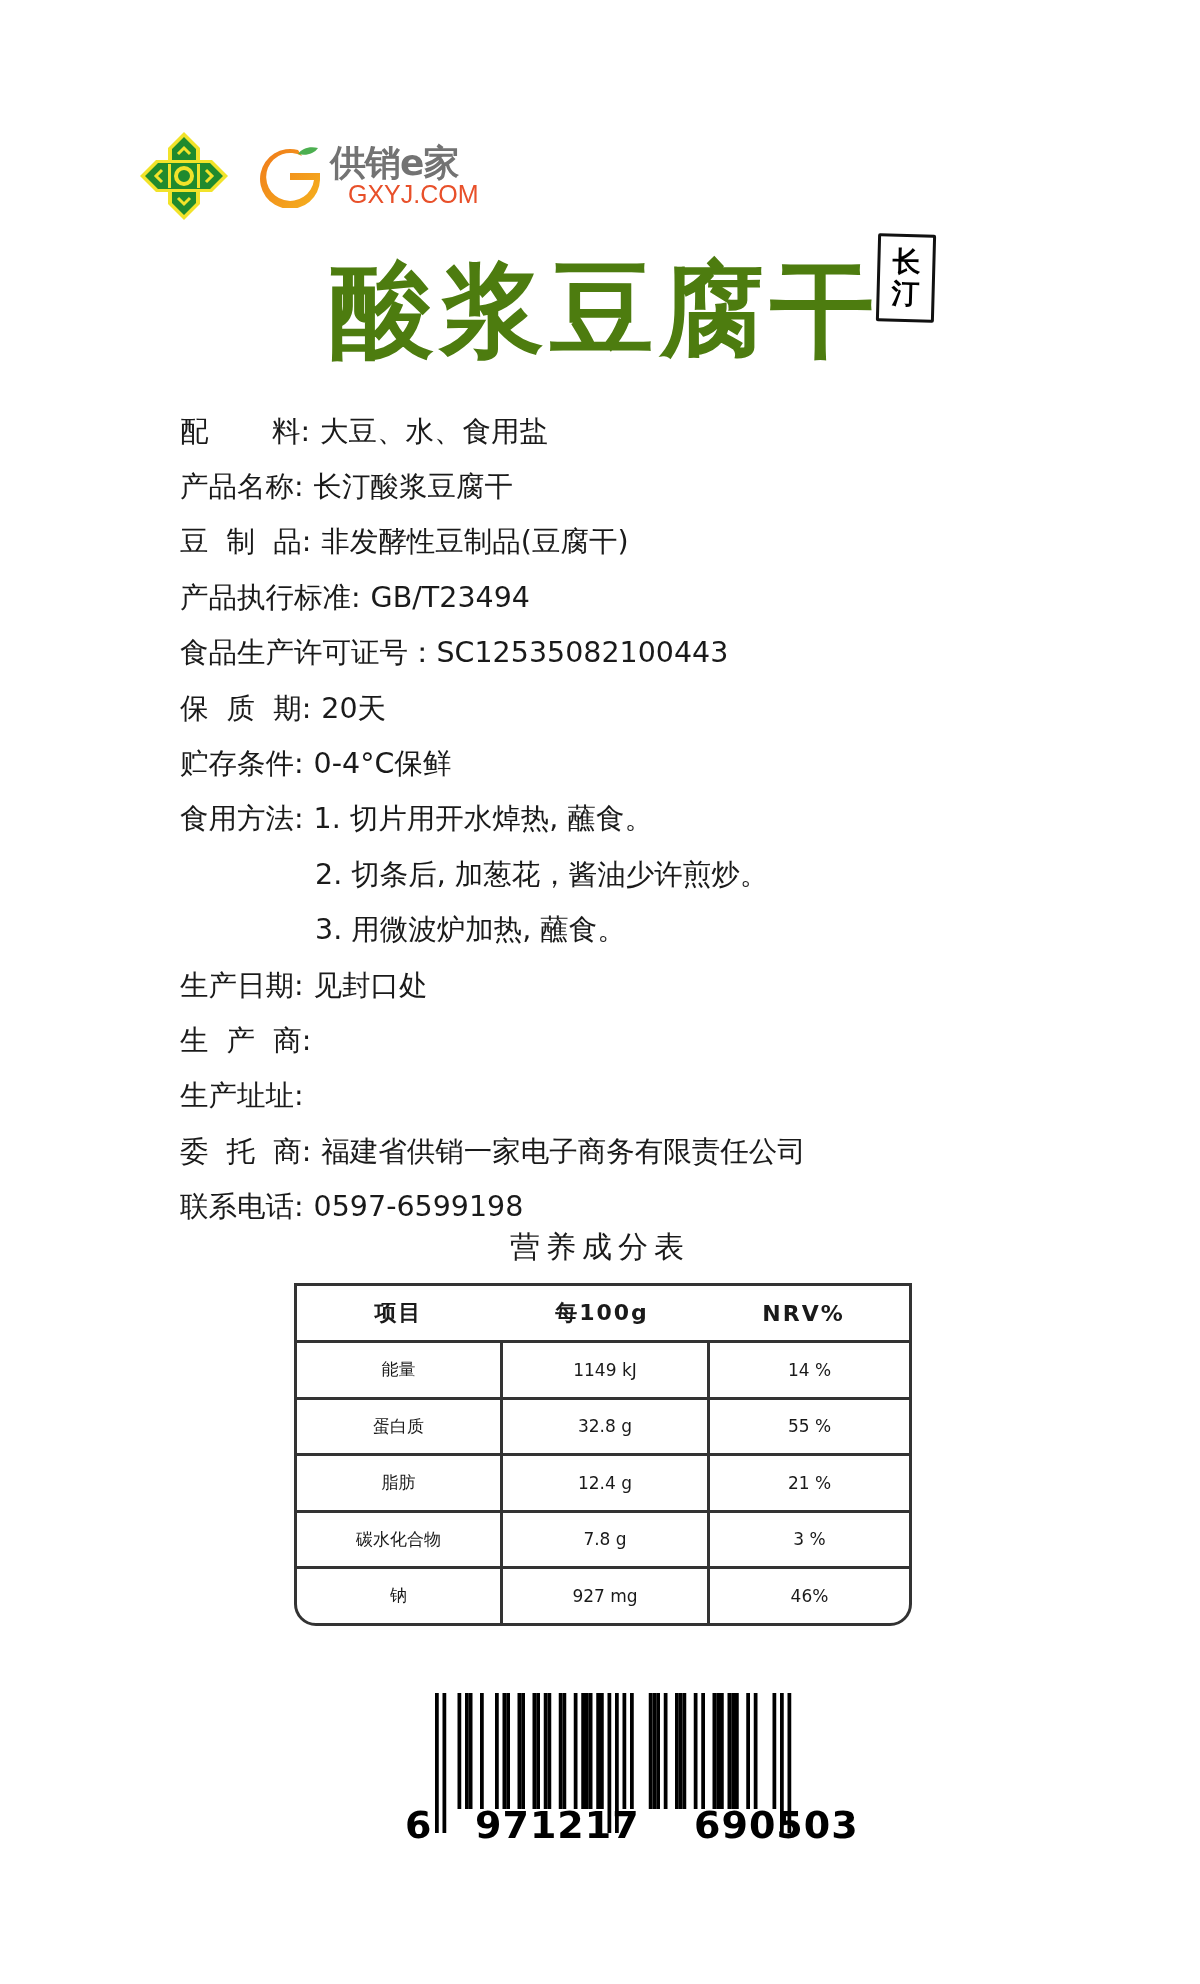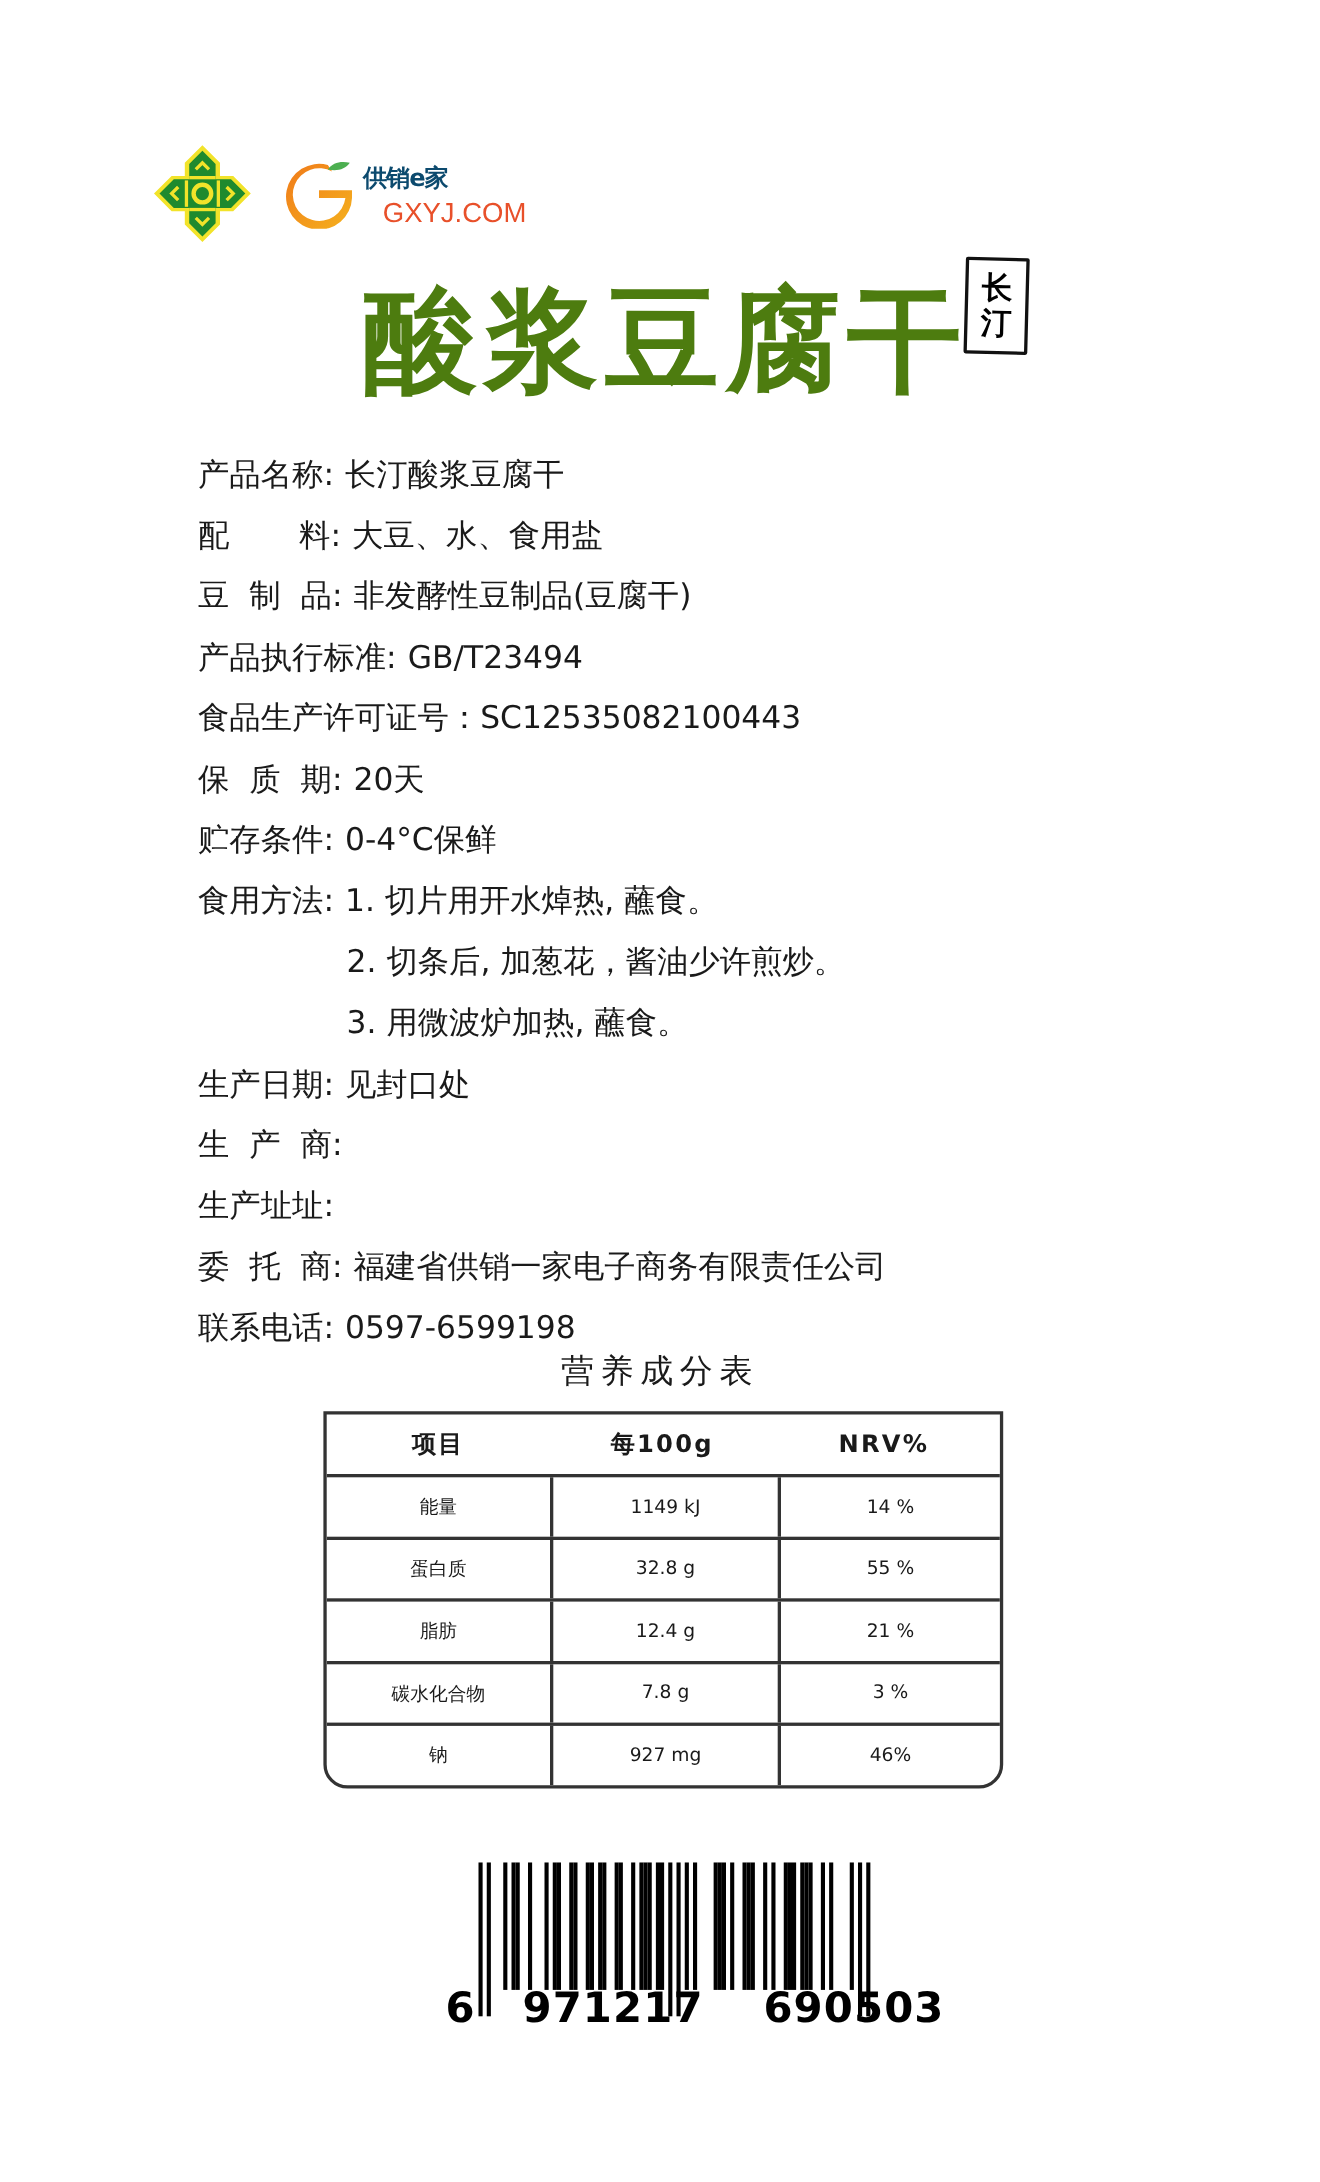--- a/index.html
+++ b/index.html
@@ -3,21 +3,21 @@
 <meta charset="utf-8">
 <style>
   html, body { margin:0; padding:0; background:#ffffff; }
   body { width:1200px; height:1984px; position:relative; overflow:hidden;
          font-family:"DejaVu Sans","Liberation Sans",sans-serif; color:#1a1a1a; }
   .abs { position:absolute; }
 
   
   #logo-coop { left:138px; top:130px; width:92px; height:92px; }
   #logo-g { left:258px; top:146px; width:64px; height:62px; }
-  .brand-cn { left:330px; top:146px; font-size:22px; font-weight:bold; color:#0c4a6e; letter-spacing:-1px; line-height:34px; }
+  .brand-cn { left:330px; top:146px; font-size:36px; font-weight:bold; color:#737373; letter-spacing:-1px; line-height:34px; }
   .brand-en { left:348px; top:180px; font-size:25px; color:#e8502a; line-height:28px; letter-spacing:0px; font-family:"Liberation Sans",sans-serif; }
 
   
   .title { left:330px; top:262px; font-size:104px; font-weight:bold; letter-spacing:6px; line-height:112px; color:#4d7c0f;
            font-family:Liberation Mono, monospace; }
   .stamp { left:877px; top:234px; width:52px; height:82px; border:3px solid #111; border-radius:2px;
            transform:rotate(1.5deg); display:flex; flex-direction:column; align-items:center; justify-content:center; }
   .stamp span { font-size:28px; font-weight:bold; line-height:32px; color:#000; }
 
   
@@ -77,26 +77,26 @@
 <div class="abs brand-en">GXYJ.COM</div>
 
 <div class="abs title">酸浆豆腐干</div>
 <div class="abs stamp">
   <span>长</span>
   <span>汀</span>
 </div>
 
 <div class="abs info">
   <div class="line">
+      <span class="lbl">配       料:</span>
+      <span class="val">大豆、水、食用盐</span>
+    </div>
+  <div class="line">
       <span class="lbl">产品名称:</span>
       <span class="val">长汀酸浆豆腐干</span>
-    </div>
-  <div class="line">
-      <span class="lbl">配       料:</span>
-      <span class="val">大豆、水、食用盐</span>
     </div>
   <div class="line">
       <span class="lbl">豆  制  品:</span>
       <span class="val">非发酵性豆制品(豆腐干)</span>
     </div>
   <div class="line">
       <span class="lbl">产品执行标准:</span>
       <span class="val">GB/T23494</span>
     </div>
   <div class="line">

